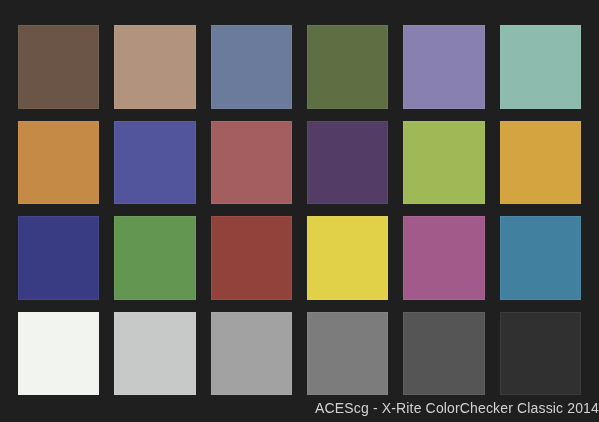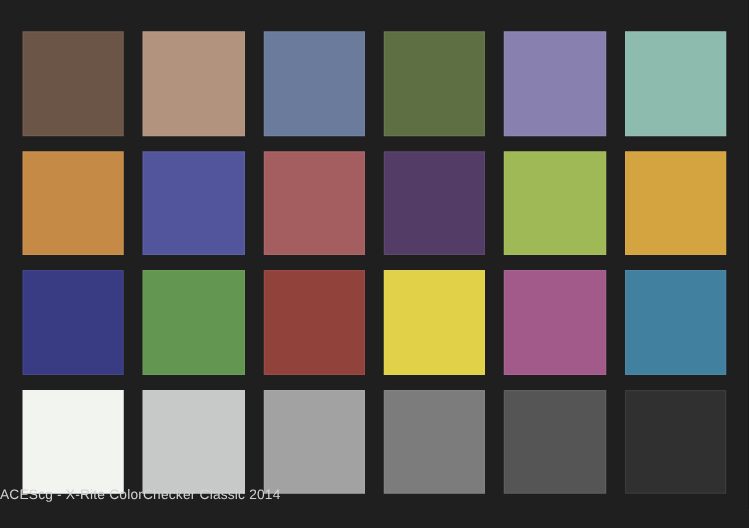--- a/index.html
+++ b/index.html
@@ -34,23 +34,23 @@
   .patch {
     width: 100%;
     height: 100%;
     box-sizing: border-box;
     border: 1px solid rgba(255,255,255,0.06);
   }
   #caption {
     position: absolute;
     left: 0;
     right: 0;
-    top: 390px;
-    text-align: left;
-    font-size: 11px;
+    top: 400px;
+    text-align: right;
+    font-size: 14px;
     letter-spacing: 0.15px;
     color: #d2d2d2;
     font-family: "Liberation Sans", "DejaVu Sans", sans-serif;
     white-space: nowrap;
   }
 </style>
 </head>
 <body>
 
 <div id="chart-root" style="background: rgb(31, 31, 31);">

